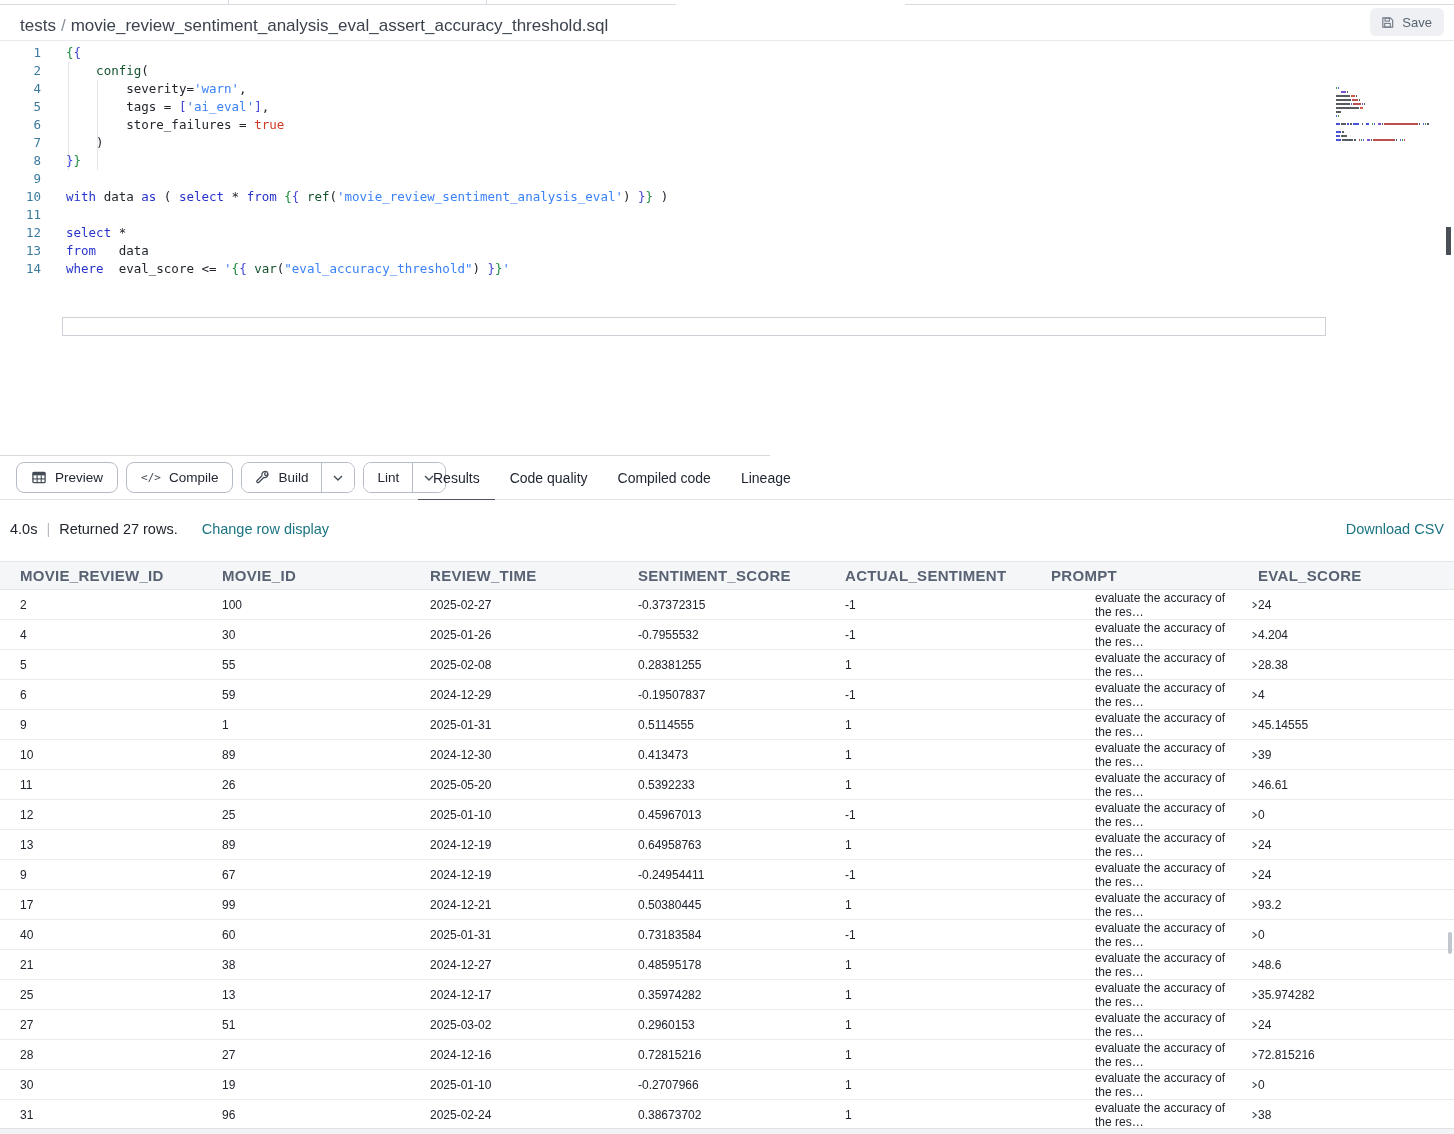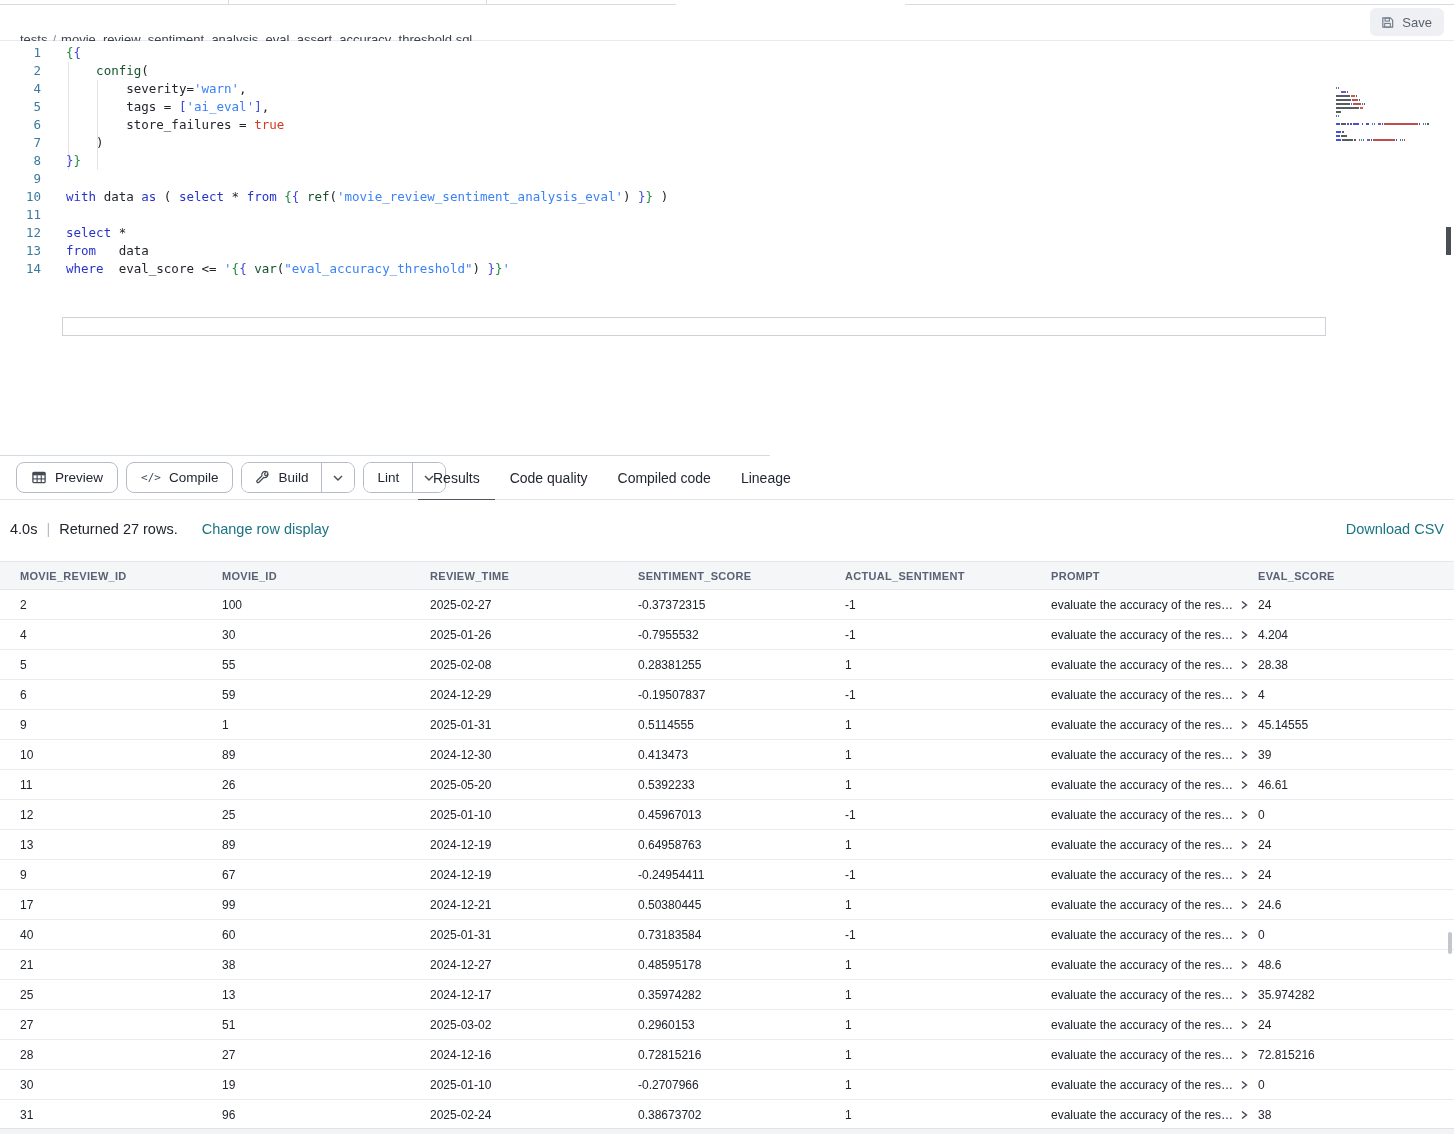--- a/index.html
+++ b/index.html
@@ -8,21 +8,21 @@
   .app { position:relative; width:1454px; height:1134px; background:#fff; }
 
   
   .tabstrip { position:absolute; left:0; top:0; width:1454px; height:8px; background:#fff; }
   .tabstrip .seg-line { position:absolute; top:4px; height:1px; background:#d8dbdf; }
   .tabstrip .seg-tick { position:absolute; top:0; width:1px; height:5px; background:#d8dbdf; }
 
   
   .header { position:absolute; left:0; top:8px; width:1454px; height:33px;
     border-bottom:1px solid #e8eaed; background:#fff; }
-  .breadcrumb { position:absolute; left:20px; top:24px; font-size:13px; color:#3c434e; }
+  .breadcrumb { position:absolute; left:20px; top:8px; font-size:17px; color:#3c434e; }
   .breadcrumb .sep { color:#8b919b; margin:0 5px; }
   .save-btn { position:absolute; right:10px; top:0; height:28px; padding:0 12px 0 10px;
     background:#eef0f3; border:none; border-radius:6px; display:flex; align-items:center;
     gap:7px; font-size:13px; color:#596270; cursor:pointer; font-family:inherit; }
 
   
   .editor { position:absolute; left:0; top:41px; width:1454px; height:414px; background:#fff; }
   .code-lines { position:absolute; left:0; top:3px; }
   .cl { height:18px; line-height:18px; font-family:"DejaVu Sans Mono", monospace;
     font-size:12.5px; white-space:pre; }
@@ -72,25 +72,25 @@
   .meta-left .divider { color:#b6bbc2; margin:0 9px; font-weight:300; }
   .meta-link { color:#1b7482; margin-left:24px; cursor:pointer; text-decoration:none; }
   .download-link { position:absolute; right:10px; top:21px; font-size:14.5px; color:#1b7482;
     cursor:pointer; text-decoration:none; }
 
   
   .grid { position:absolute; left:0; top:561px; width:1454px; }
   .grid-header { display:grid; grid-template-columns:202px 208px 208px 207px 206px 207px auto;
     padding-left:20px; height:29px; align-items:center; background:#f5f6f8;
     border-top:1px solid #e4e6ea; border-bottom:1px solid #e4e6ea; }
-  .grid-header span { font-size:11px; font-weight:bold; letter-spacing:.3px; color:#596273; }
+  .grid-header span { font-size:15px; font-weight:bold; letter-spacing:.3px; color:#596273; }
   .grid-row { display:grid; grid-template-columns:202px 208px 208px 207px 206px 207px auto;
     padding-left:20px; height:30px; align-items:center; border-bottom:1px solid #e9ebee;
     font-size:12px; color:#20252d; background:#fff; }
-  .prompt-cell { display:flex; align-items:center; gap:7px; }
+  .prompt-cell { display:flex; align-items:center; gap:7px;margin-left:44px; }
   .prompt-cell svg { cursor:pointer; }
   .table-vscroll { position:absolute; left:1448px; top:932px; width:4px; height:22px;
     background:#c2c7cd; border-radius:2px; }
   .hscroll { position:absolute; left:0; top:1128px; width:1454px; height:6px;
     background:#f2f3f5; border-top:1px solid #e0e2e6; }
 </style>
 </head>
 <body>
 
 <div class="app">
@@ -453,21 +453,21 @@
           <span>99</span>
           <span>2024-12-21</span>
           <span>0.50380445</span>
           <span>1</span>
           <span class="prompt-cell">
             <span>evaluate the accuracy of the res…</span>
             <svg width="8" height="10" viewBox="0 0 8 10">
               <polyline points="2,1.5 6.5,5 2,8.5" fill="none" stroke="#3c4550" stroke-width="1.4"></polyline>
             </svg>
           </span>
-          <span>24.6</span>
+          <span>93.2</span>
         </div>
         <div class="grid-row">
           <span>40</span>
           <span>60</span>
           <span>2025-01-31</span>
           <span>0.73183584</span>
           <span>-1</span>
           <span class="prompt-cell">
             <span>evaluate the accuracy of the res…</span>
             <svg width="8" height="10" viewBox="0 0 8 10">

